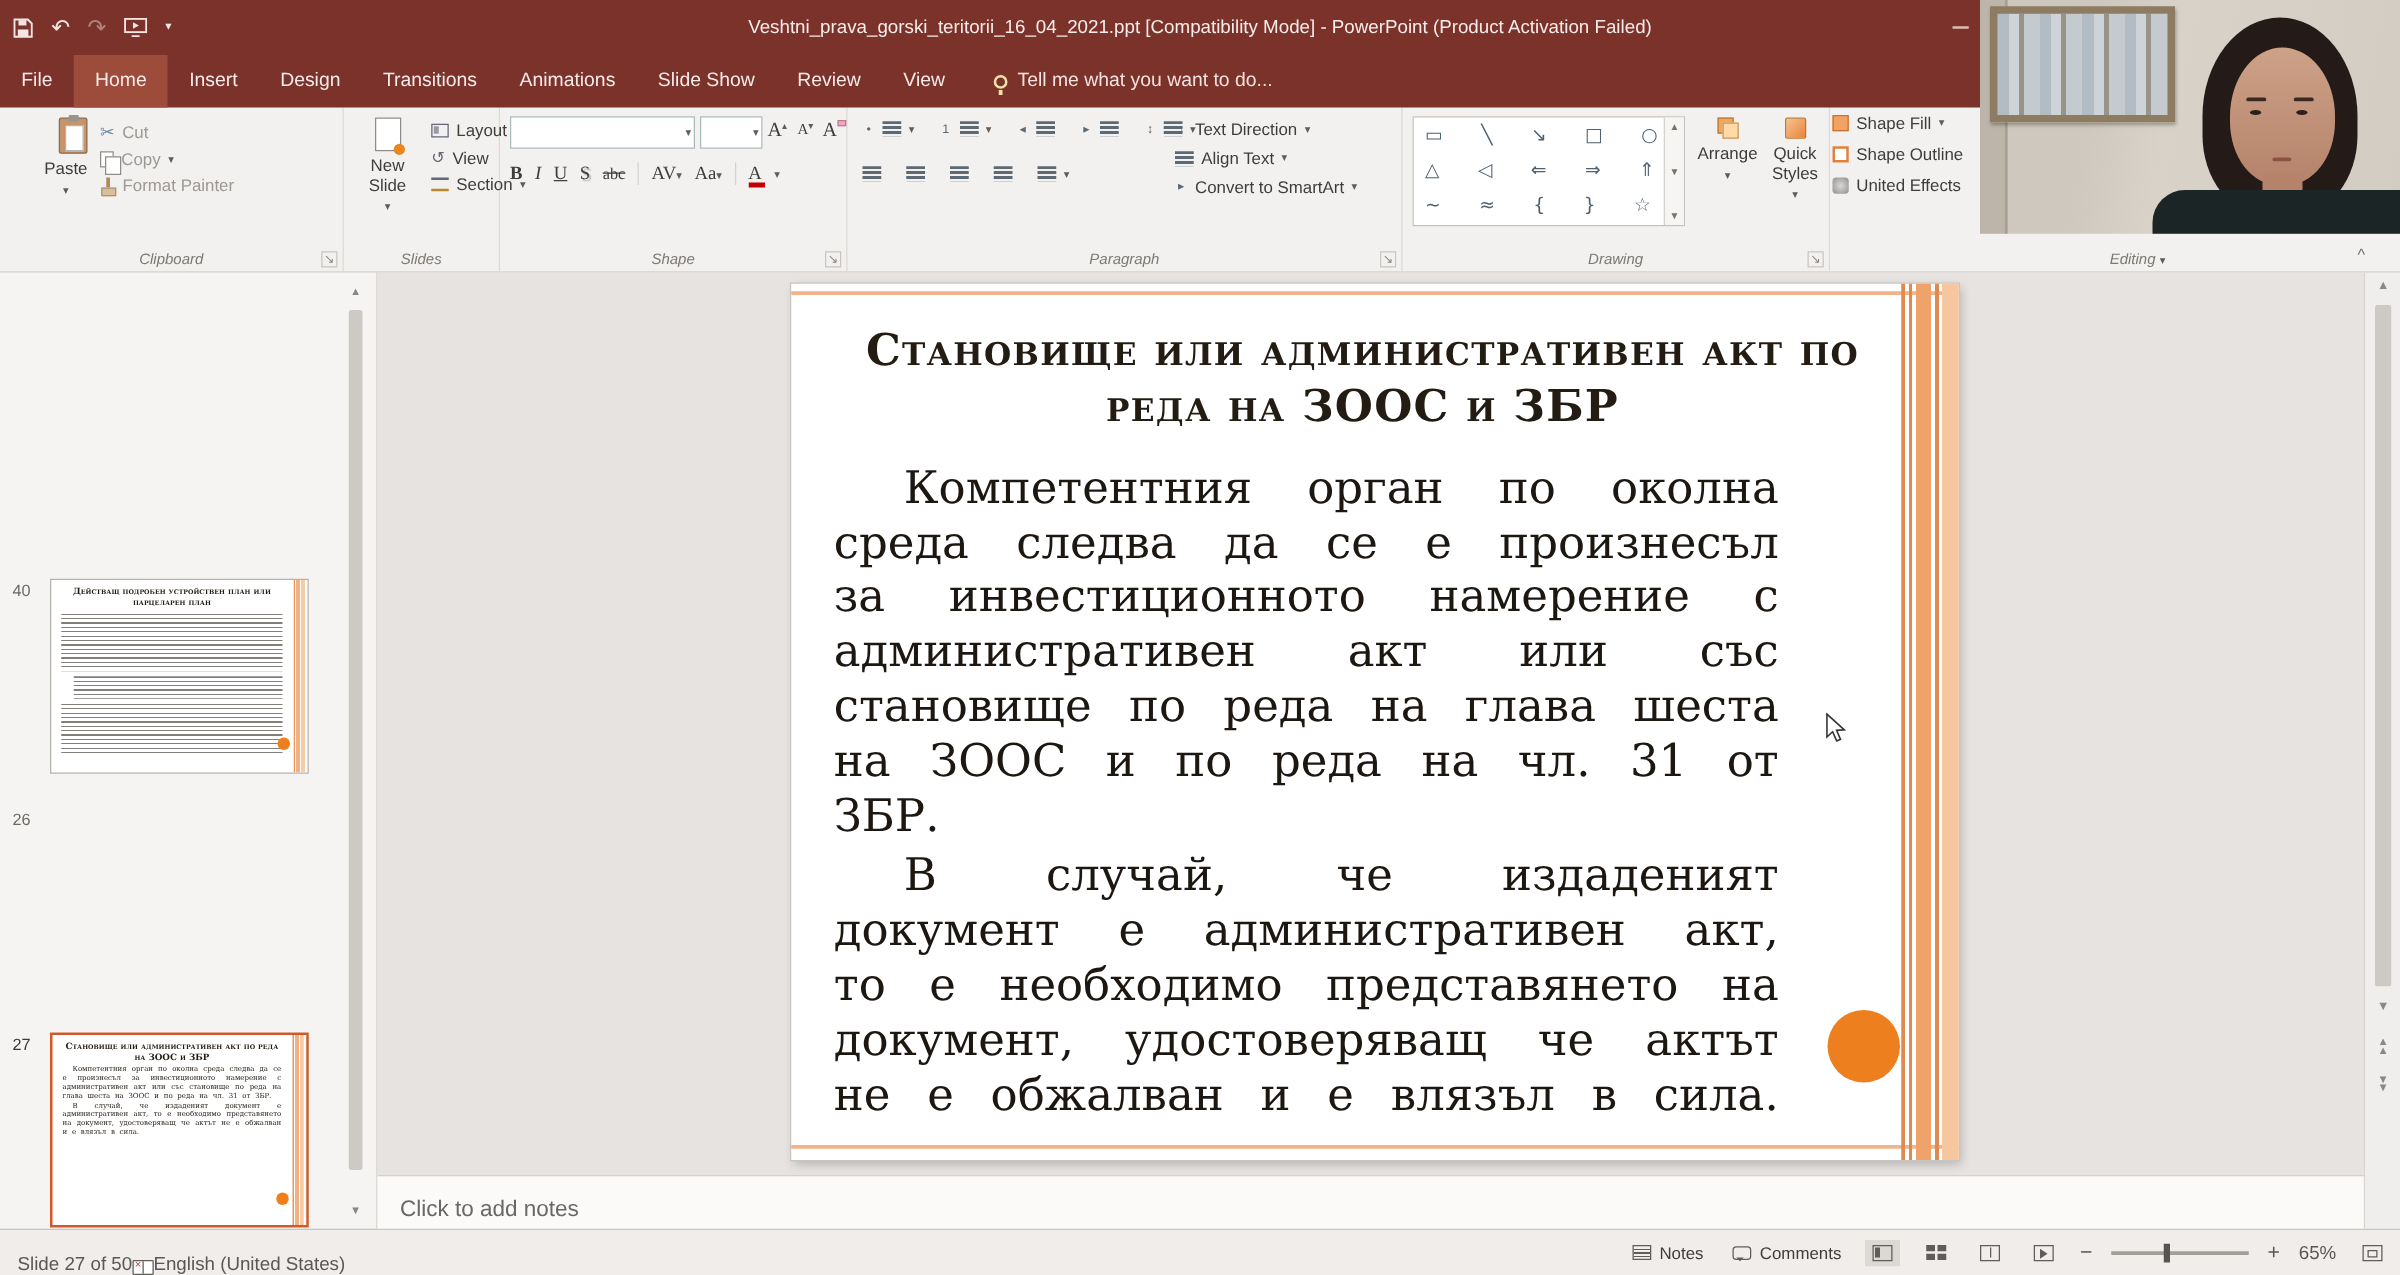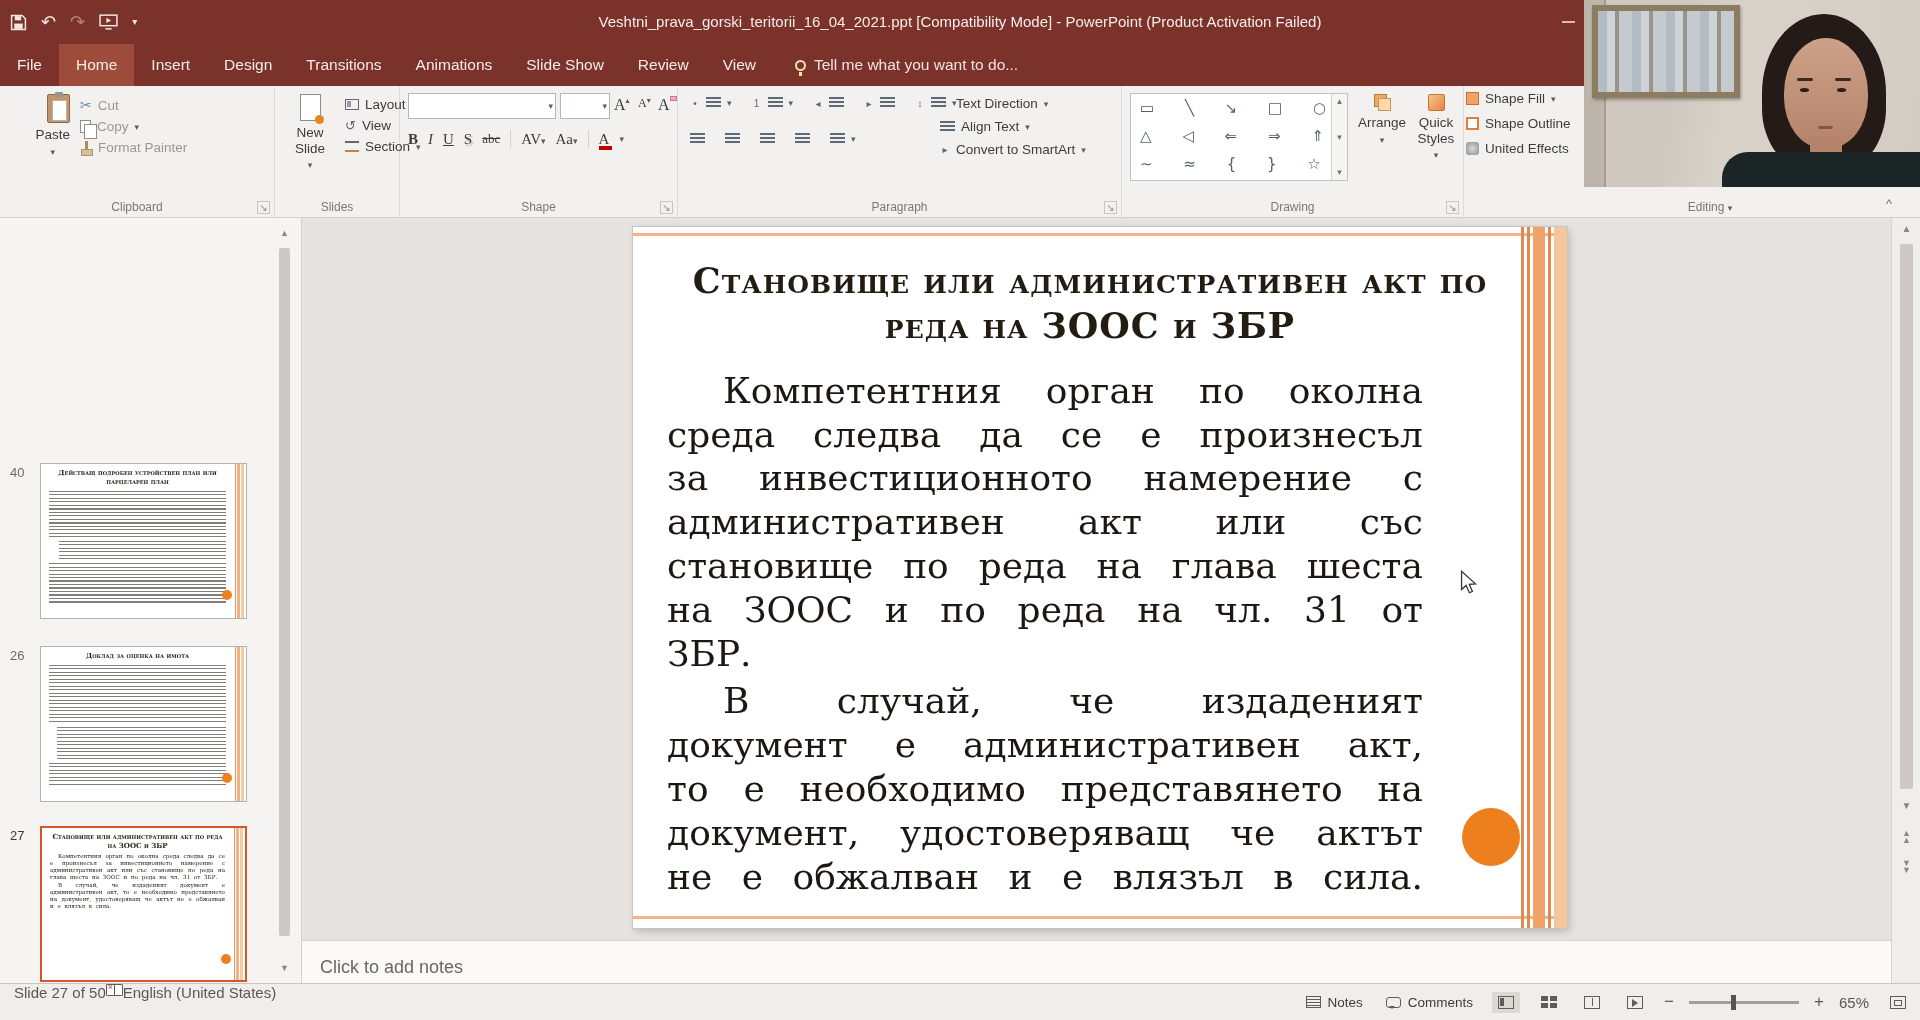--- a/index.html
+++ b/index.html
@@ -18,21 +18,21 @@
   #tabrow { position:absolute; left:0; top:44px; width:1920px; height:42px; background:#7b322b; display:flex; align-items:stretch; z-index:5; }
   .tab { padding:0 17px; line-height:42px; color:#f6ebe8; font-size:15.5px; cursor:default; }
   .tab.active { background:#9d4b3b; }
   #tellme { display:flex; align-items:center; gap:8px; margin-left:22px; color:#f2e2dd; font-size:15.5px; }
   .bulb { width:11px; height:11px; border:2px solid #f0e3a8; border-radius:50%; position:relative; }
   .bulb::after { content:""; position:absolute; left:2px; top:10px; width:3px; height:4px; background:#f0e3a8; }
 
   
   #ribbon { position:absolute; left:0; top:86px; width:1920px; height:132px; background:#f3f1ef; border-bottom:1px solid #d5d2ce; z-index:4; }
   .group { position:absolute; top:0; height:131px; border-right:1px solid #ddd9d5; }
-  .glabel { position:absolute; bottom:3px; left:0; right:0; text-align:center; font-size:12px; color:#7c7873; }
+  .glabel { position:absolute; bottom:3px; left:0; right:0; text-align:center; font-size:12px; color:#7c7873;font-style:italic; }
   .launcher { position:absolute; right:4px; bottom:3px; font-size:10px; color:#8b8783; border:1px solid #c9c5c1; width:13px; height:13px; line-height:11px; text-align:center; }
   .bigbtn { display:flex; flex-direction:column; align-items:center; gap:4px; font-size:13.5px; color:#3f3d3b; text-align:center; line-height:1.15; }
   .dd { font-size:9px; color:#5f5c59; }
   .btn-sm { display:flex; align-items:center; gap:6px; font-size:13.5px; color:#3f3d3b; padding:3px 4px; white-space:nowrap; }
   .btn-sm.dis { color:#9c9894; }
   .li { display:inline-block; width:15px; height:12px; background:repeating-linear-gradient(to bottom,#5d6974 0 2px,transparent 2px 4px); }
   .pfx { font-size:10px; color:#5d6974; width:10px; display:inline-block; text-align:center; }
 
   
   #g-clipboard { left:0; width:275px; }
@@ -153,21 +153,21 @@
   #vscroll .sc-arrow { width:29px; font-size:10px; }
   #vscroll .sc-thumb { position:absolute; left:8px; top:26px; width:13px; height:545px; background:#cdc9c5; border-radius:2px; }
   .dblarrow { position:absolute; left:0; width:29px; text-align:center; font-size:9px; line-height:7px; color:#8a8784; }
 
   
   #notes { position:absolute; left:302px; top:940px; width:1589px; height:54px; background:#fbfaf9; border-top:1px solid #d5d2ce; display:flex; align-items:center; }
   #notes span { margin-left:18px; font-size:18px; color:#6a6764; }
 
   
   #statusbar { position:absolute; left:0; top:983px; width:1920px; height:37px; background:#f0edea; border-top:1px solid #c9c5c1; font-size:15px; color:#5a5856; }
-  #sb-left { position:absolute; left:14px; top:0; height:36px; display:flex; align-items:flex-start; }
+  #sb-left { position:absolute; left:14px; top:0; height:36px; display:flex; align-items:flex-end; }
   #sb-right { position:absolute; right:8px; top:0; height:36px; display:flex; align-items:center; gap:15px; }
   .ic-book { width:17px; height:12px; border:1.5px solid #5f5c59; border-radius:1px; position:relative; background:#fff; }
   .ic-book::before { content:""; position:absolute; left:7px; top:0; width:1.5px; height:10px; background:#5f5c59; }
   .ic-book::after { content:"×"; position:absolute; left:1px; top:-3px; font-size:9px; color:#c0392b; }
   .ic-notes { width:15px; height:12px; border:1.5px solid #5f5c59; background:repeating-linear-gradient(to bottom,rgba(0,0,0,0) 0 2px,#5f5c59 2px 3px); }
   .ic-comment { width:15px; height:11px; border:1.5px solid #5f5c59; border-radius:3px; position:relative; }
   .ic-comment::after { content:""; position:absolute; left:2px; bottom:-5px; border:3px solid rgba(0,0,0,0); border-top-color:#5f5c59; }
   .viewbtn { padding:4px 6px; display:flex; align-items:center; }
   .viewbtn.active { background:#dcd8d4; }
   .ic-normal { width:16px; height:13px; border:1.5px solid #5f5c59; position:relative; }
@@ -438,30 +438,20 @@
       <div class="t-title">Действащ подробен устройствен план или парцеларен план</div>
       <div class="t-lines" style="height:46px;"></div>
       <div class="t-lines" style="height:18px; margin-left:10px;"></div>
       <div class="t-lines" style="height:40px;"></div>
     </div>
     <div class="mini-stripes"></div>
     <div class="mini-dot"></div>
   </div>
 
   <span class="tnum" style="top:430px;">26</span>
-  <div class="thumb" style="top:428px;">
-    <div class="t-inner">
-      <div class="t-title">Доклад за оценка на имота</div>
-      <div class="t-lines" style="height:58px;"></div>
-      <div class="t-lines" style="height:32px; margin-left:8px;"></div>
-      <div class="t-lines" style="height:22px;"></div>
-    </div>
-    <div class="mini-stripes"></div>
-    <div class="mini-dot"></div>
-  </div>
 
   <span class="tnum" style="top:610px; color:#3b3835;">27</span>
   <div class="thumb sel" style="top:608px;">
     <div class="t-inner">
       <div class="t-title">Становище или административен акт по реда на ЗООС и ЗБР</div>
       <div class="t-body">
         <p>Компетентния орган по околна среда следва да се е произнесъл за инвестиционното намерение с административен акт или със становище по реда на глава шеста на ЗООС и по реда на чл. 31 от ЗБР.</p>
         <p>В случай, че издаденият документ е административен акт, то е необходимо представянето на документ, удостоверяващ че актът не е обжалван и е влязъл в сила.</p>
       </div>
     </div>

